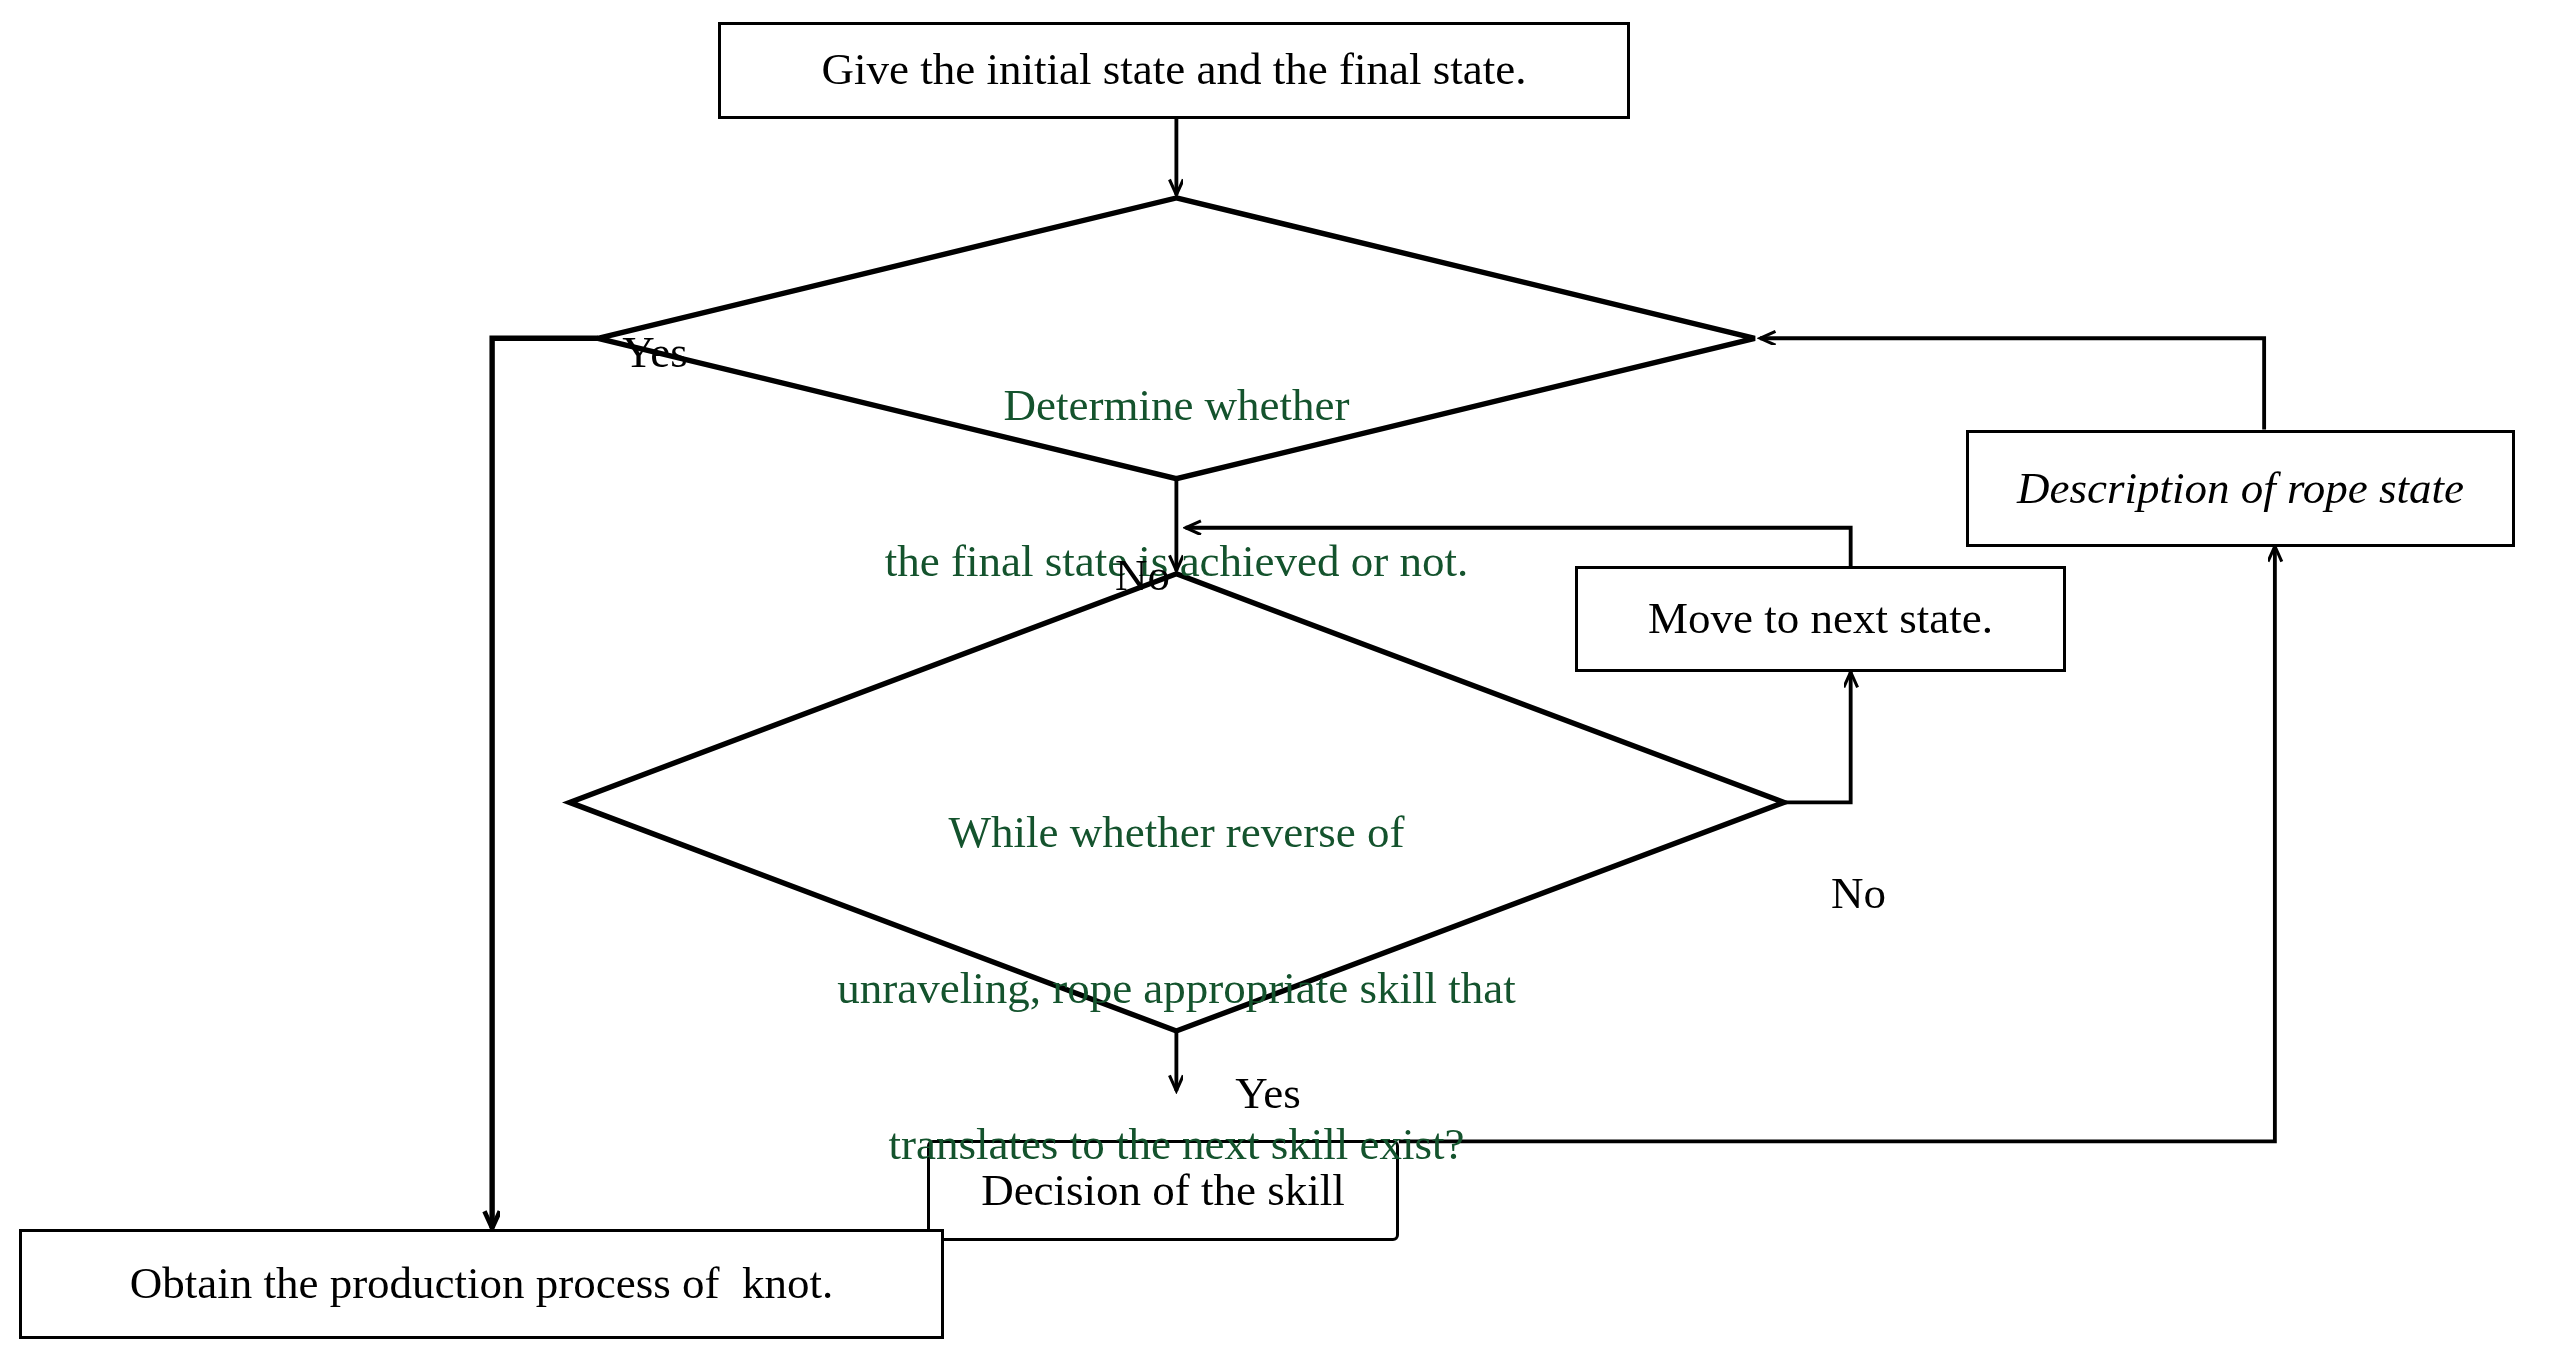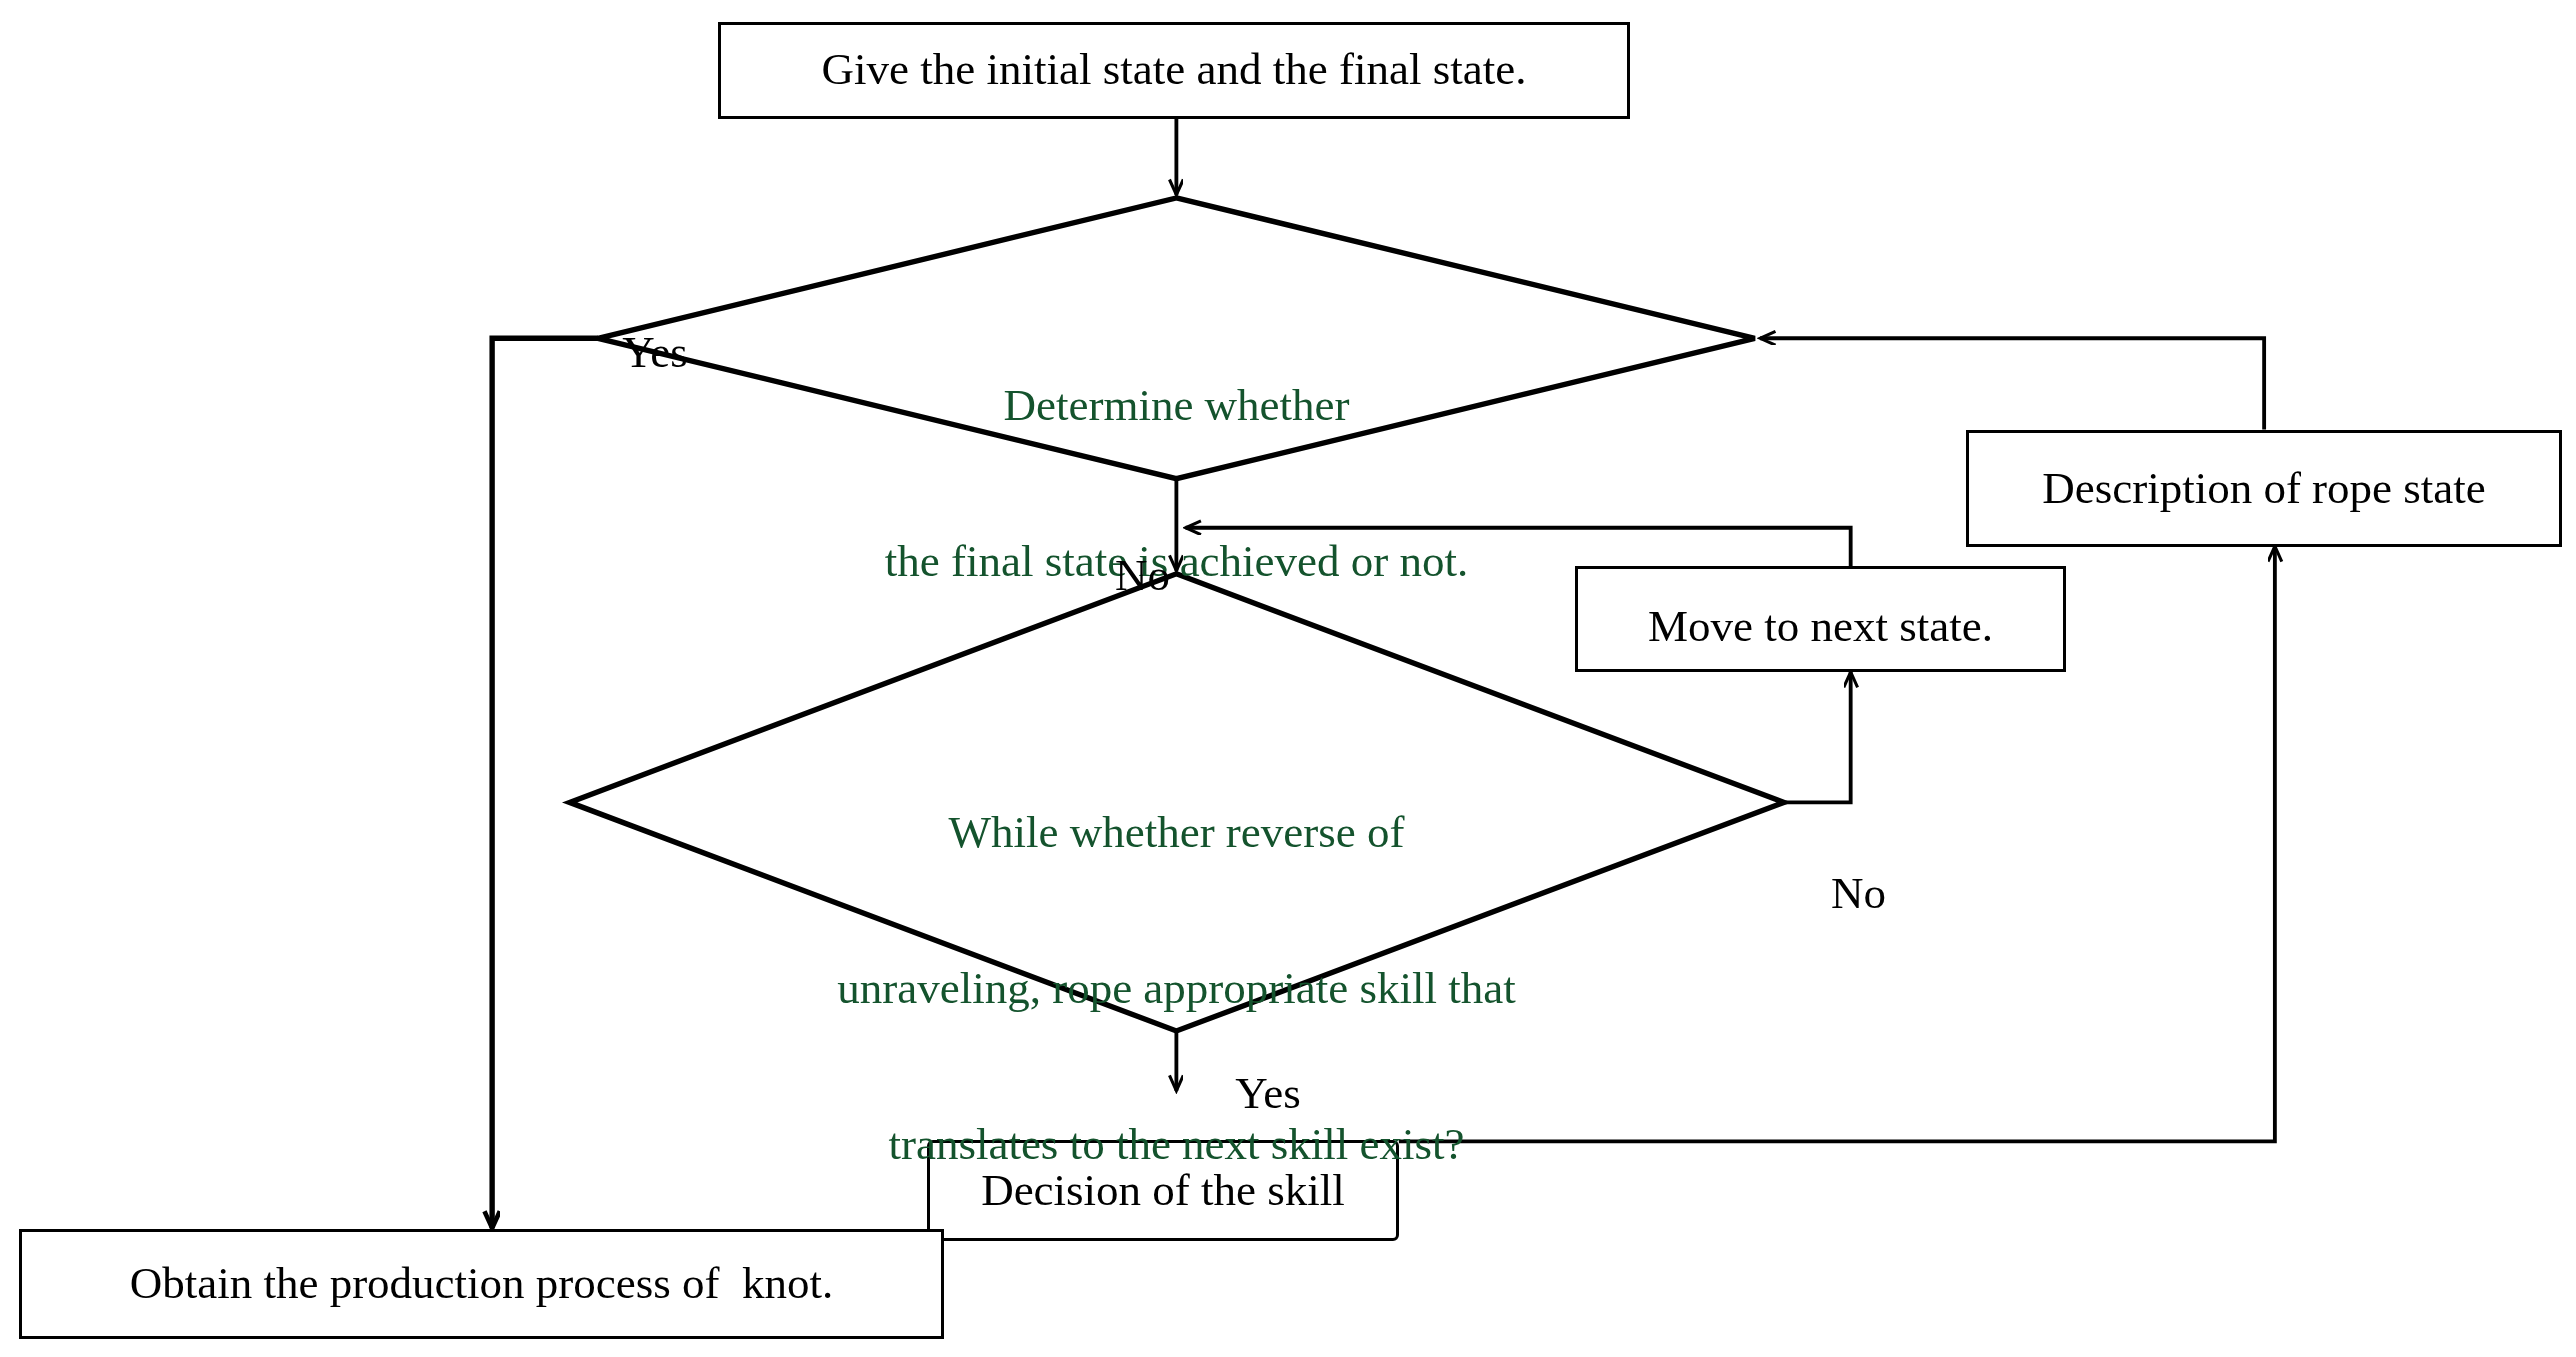--- a/index.html
+++ b/index.html
@@ -91,25 +91,25 @@
 
     <path d="M1823,1488 L2965,1488 L2965,712" fill="none" stroke="#000" stroke-width="5" marker-end="url(#arrowThin)"></path>
 
     <path d="M2951,560 L2951,441 L2294,441" fill="none" stroke="#000" stroke-width="5" marker-end="url(#arrowThin)"></path>
   </svg>
 
   <div class="node proc" style="left:718px; top:21.5px; width:912px; height:97px;">
     <span>Give the initial state and the final state.</span>
   </div>
 
-  <div class="node proc" style="left:1575px; top:566px; width:491px; height:106px;align-items:flex-end;">
+  <div class="node proc" style="left:1575px; top:566px; width:491px; height:106px;">
     <span>Move to next state.</span>
   </div>
 
-  <div class="node proc" style="left:1966px; top:430px; width:596px; height:117px;">
+  <div class="node proc" style="left:1966px; top:430px; width:549px; height:117px;font-style:italic;">
     <span>Description of rope state</span>
   </div>
 
   <div class="node proc" style="left:927px; top:1140px; width:472px; height:101px;border-radius:6px;">
     <span>Decision of the skill</span>
   </div>
 
   <div class="node proc" style="left:19px; top:1229px; width:925px; height:110px;">
     <span>Obtain the production process of  knot.</span>
   </div>

